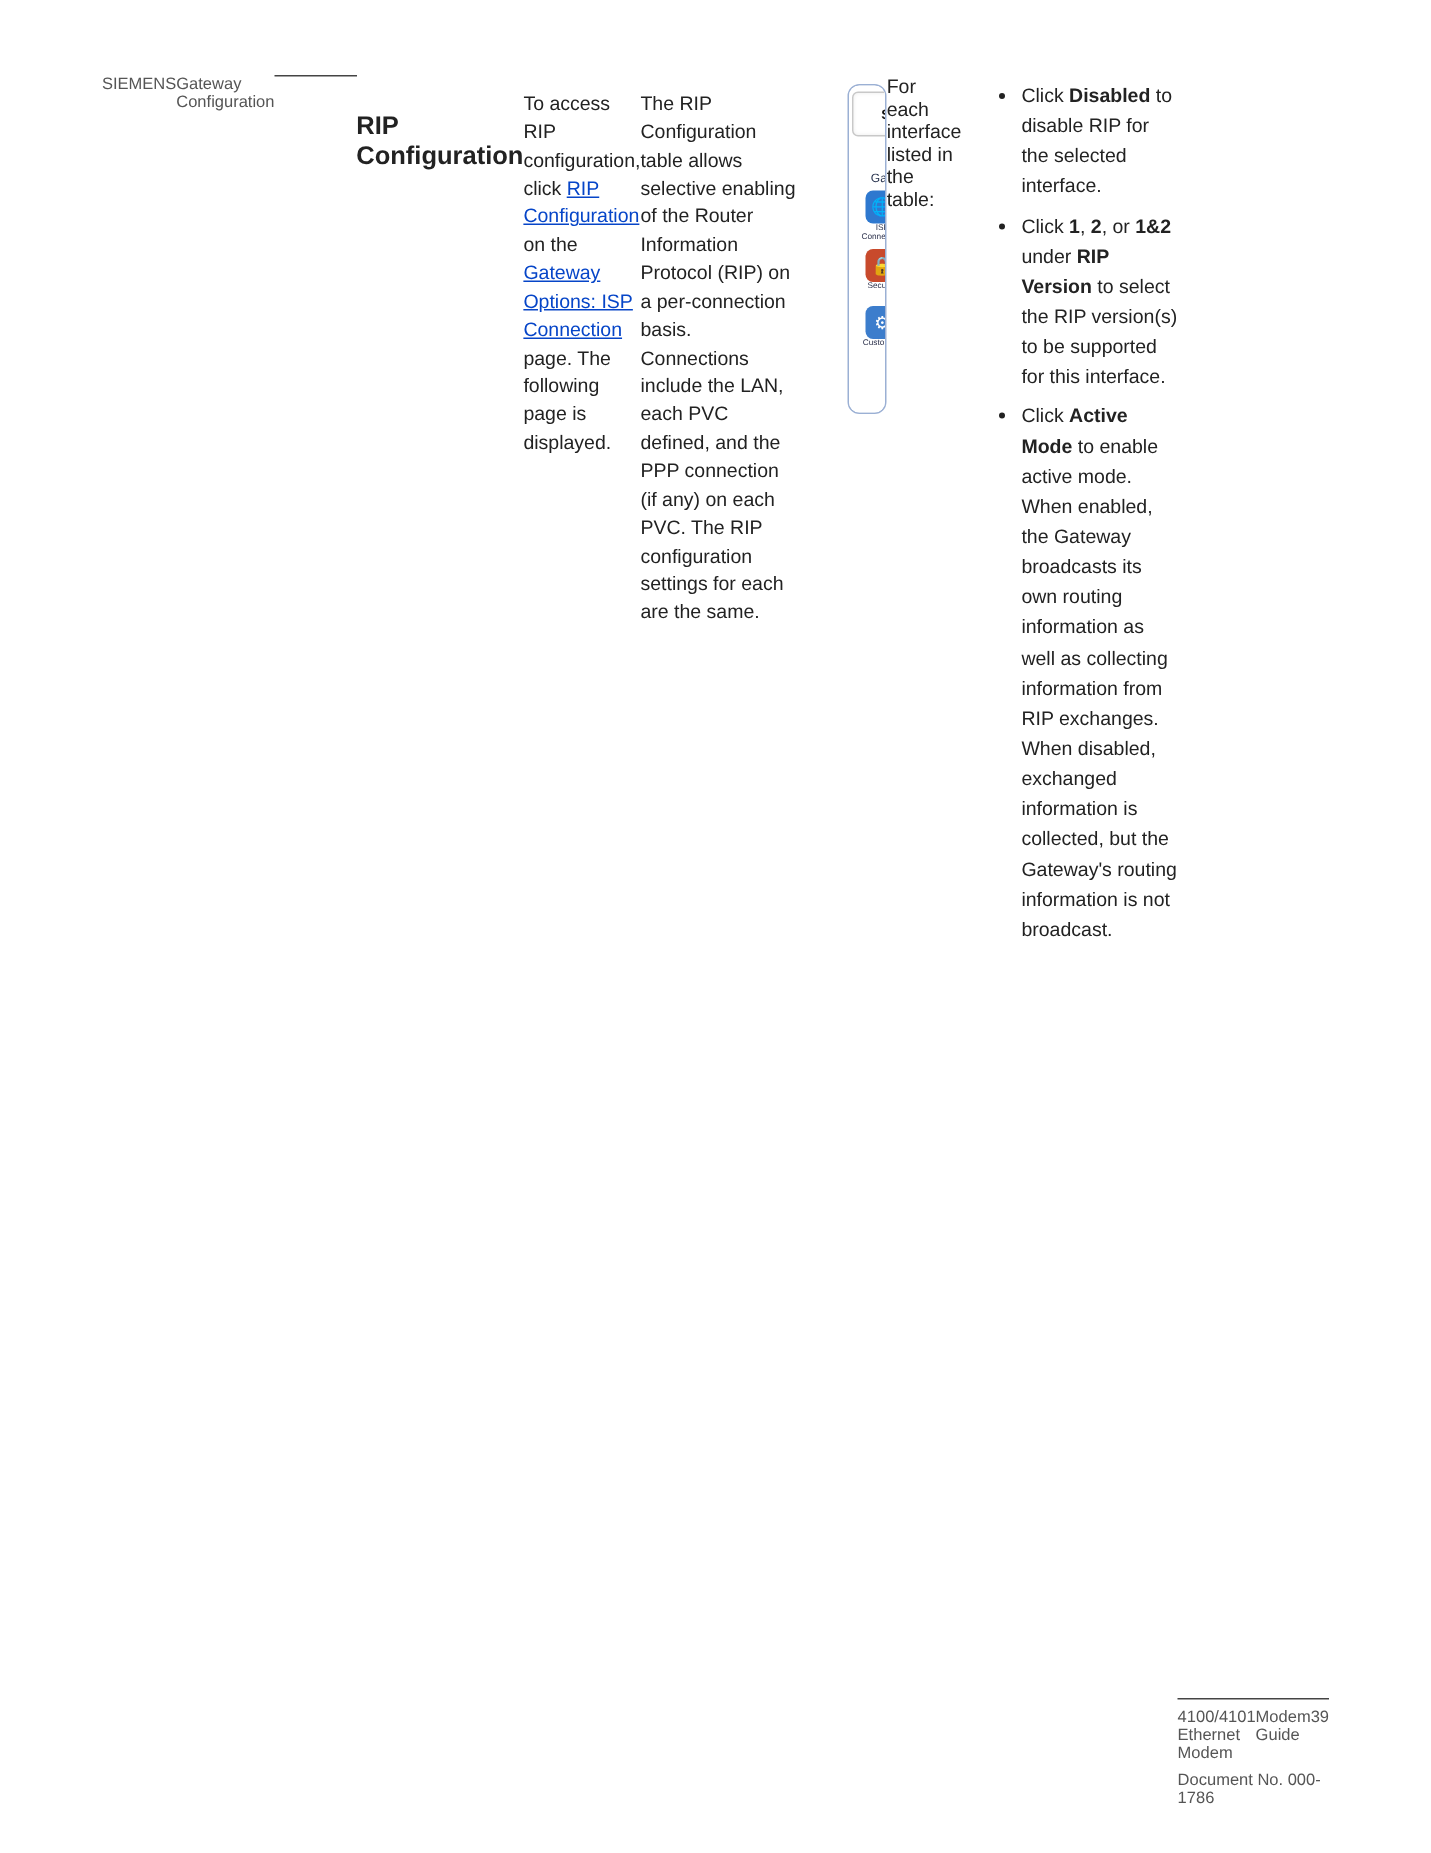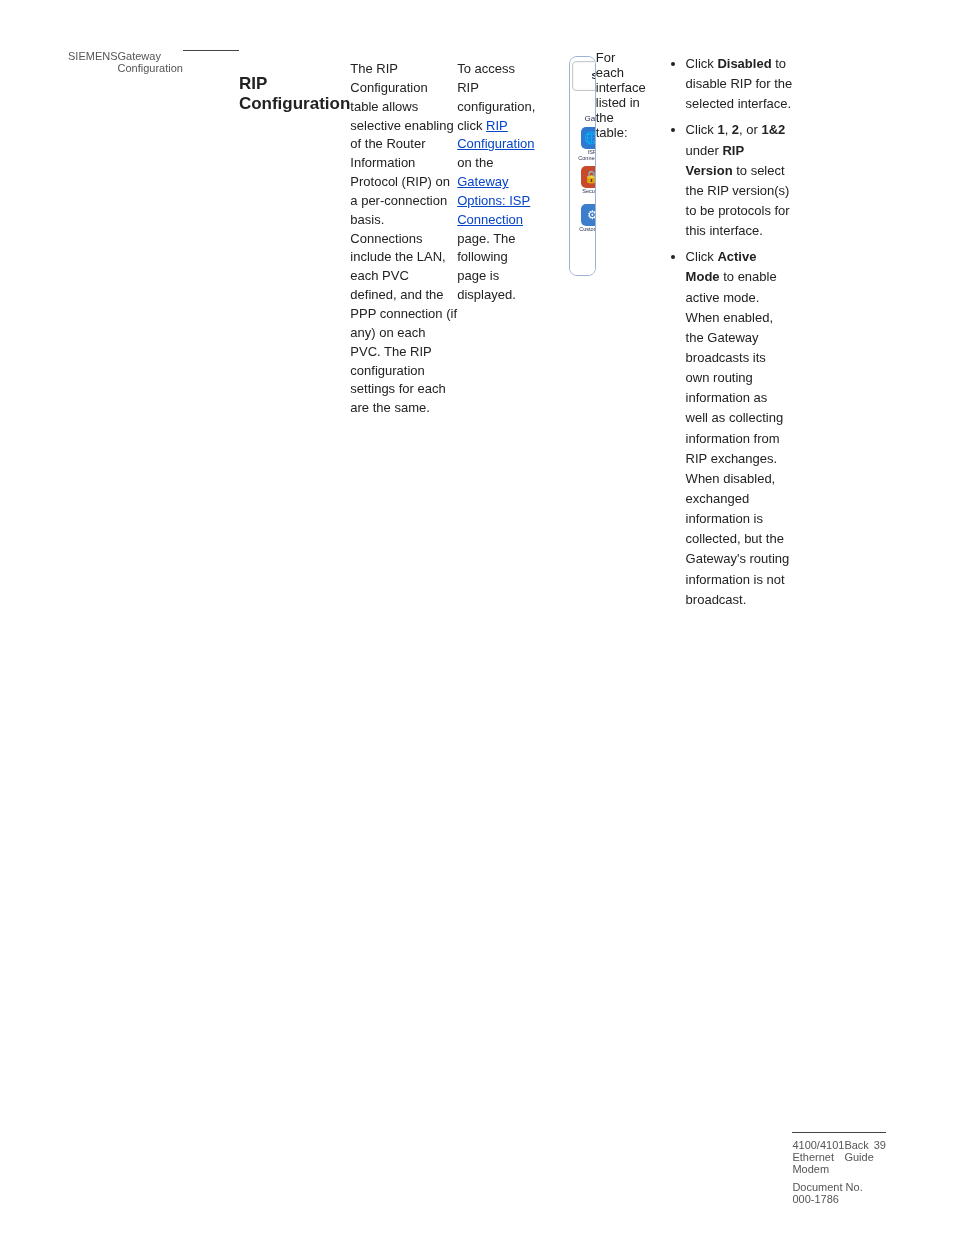--- a/index.html
+++ b/index.html
@@ -238,25 +238,25 @@
 
 <div class="page">
   <div class="header-bar">
     <span>SIEMENS</span>
     <span>Gateway Configuration</span>
   </div>
   <div class="top-rule"></div>
 
   <div class="section-heading">RIP Configuration</div>
 
-  <div class="body-text">The RIP Configuration table allows selective enabling of the Router Information Protocol (RIP) on a per-connection basis. Connections include the LAN, each PVC defined, and the PPP connection (if any) on each PVC. The RIP configuration settings for each are the same.</div>
-
   <div class="body-text">
     <span>To access RIP configuration, click </span><a class="link" href="#">RIP Configuration</a><span> on the </span><a class="link" href="#">Gateway Options: ISP Connection</a><span> page. The following page is displayed.</span>
   </div>
+
+  <div class="body-text">The RIP Configuration table allows selective enabling of the Router Information Protocol (RIP) on a per-connection basis. Connections include the LAN, each PVC defined, and the PPP connection (if any) on each PVC. The RIP configuration settings for each are the same.</div>
 
   <div class="screenshot">
     <div class="ss-leftcol">
       <div class="ss-logo">SIEMENS</div>
       <div class="ss-cursor">↖</div>
       <div class="ss-gw-title">Gateway Options</div>
       <div id="sidebar-rows">
           <div class="ss-iconrow">
             <div class="ss-ico">
               <div class="glyph" style="background: rgb(46, 120, 207);">🌐</div>
@@ -407,31 +407,31 @@
     </div>
   </div>
 
   <div class="instr-heading">For each interface listed in the table:</div>
 
   <ul class="instr">
     <li>
       <span>Click </span><span class="bold">Disabled</span><span> to disable RIP for the selected interface.</span>
     </li>
     <li>
-      <span>Click </span><span class="bold">1</span><span>, </span><span class="bold">2</span><span>, or </span><span class="bold">1&amp;2</span><span> under </span><span class="bold">RIP Version</span><span> to select the RIP version(s) to be protocols for this interface.</span>
+      <span>Click </span><span class="bold">1</span><span>, </span><span class="bold">2</span><span>, or </span><span class="bold">1&amp;2</span><span> under </span><span class="bold">RIP Version</span><span> to select the RIP version(s) to be supported for this interface.</span>
     </li>
     <li>
       <span>Click </span><span class="bold">Active Mode</span><span> to enable active mode. When enabled, the Gateway broadcasts its own routing information as well as collecting information from RIP exchanges. When disabled, exchanged information is collected, but the Gateway's routing information is not broadcast.</span>
     </li>
   </ul>
 
   <div class="page-footer">
     <div class="bottom-rule"></div>
     <div class="footer-row">
       <span>4100/4101 Ethernet Modem</span>
-      <span>Back Guide</span>
+      <span>Modem Guide</span>
       <span>39</span>
     </div>
     <div class="footer-row" style="justify-content:flex-start;">
       <span>Document No. 000-1786</span>
     </div>
   </div>
 </div>
 
 </body></html>

